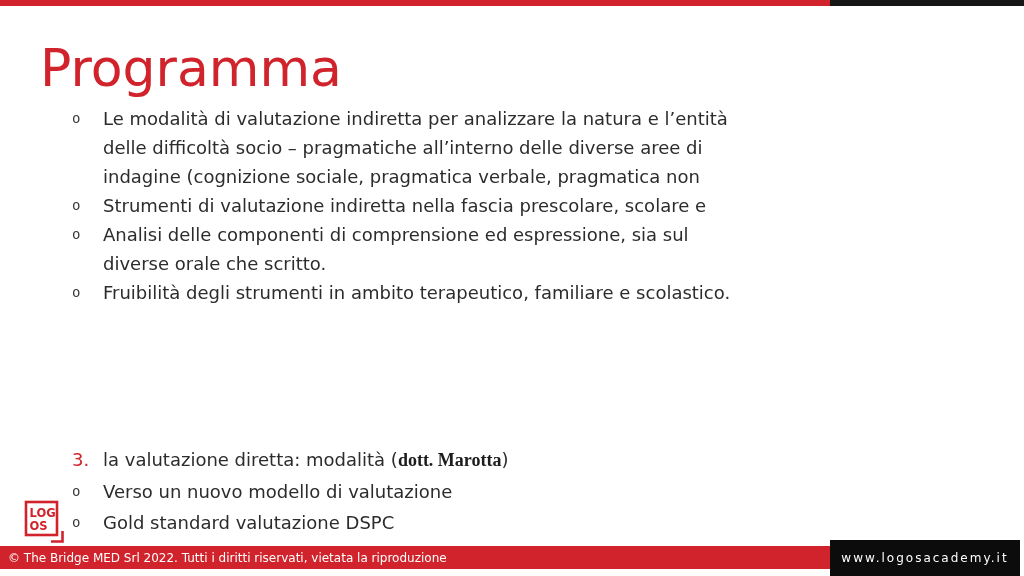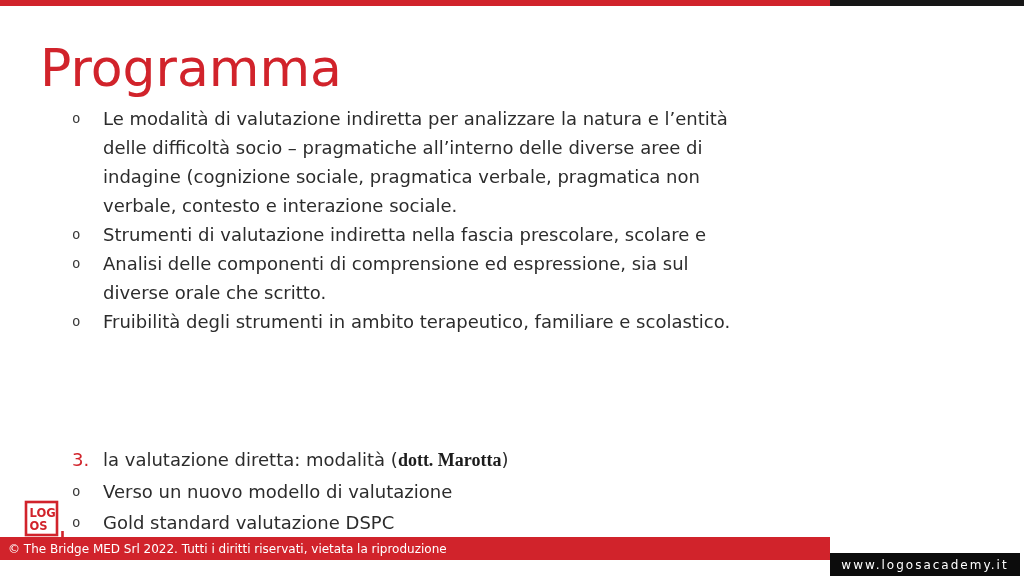--- a/index.html
+++ b/index.html
@@ -42,48 +42,47 @@
     line-height:inherit;
   }
   .litext { flex:1 1 auto; }
   .bold-inline { font-weight:bold; color:#1C1C1C;font-family:Liberation Serif, serif; }
 
   
   .logo { position:absolute; left:11px; top:500px;padding-left:13px; }
 
   
   .footer-red {
-    position:absolute; left:0; bottom:16px; width:830px; height:23px;
+    position:absolute; left:0; bottom:7px; width:830px; height:23px;
     background:#D1232B; color:#ffffff;
     display:flex; align-items:center;
     padding-left:8px; font-size:12px;
   }
   .footer-black {
-    position:absolute; left:830px; right:4px; bottom:0; height:23px;
+    position:absolute; left:830px; right:4px; bottom:0; height:36px;
     background:#0C0C0C; color:#ffffff;
     display:flex; align-items:center; justify-content:center;
     font-size:12px; letter-spacing:2px;
   }
 </style>
 </head>
 <body>
 
 <div class="top-bar-red"></div>
 <div class="top-bar-black"></div>
 
 <h1 class="title">Programma</h1>
 
 <div class="content-1">
   <div class="li">
     <span class="marker">o</span>
     <div class="litext">
       <div>Le modalità di valutazione indiretta per analizzare la natura e l’entità</div>
       <div>delle difficoltà socio – pragmatiche all’interno delle diverse aree di</div>
       <div>indagine (cognizione sociale, pragmatica verbale, pragmatica non</div>
-      <div>verbale, contesto e interazione sociale.</div>
     </div>
   </div>
   <div class="li">
     <span class="marker">o</span>
     <div class="litext">
       <div>Strumenti di valutazione indiretta nella fascia prescolare, scolare e</div>
     </div>
   </div>
   <div class="li">
     <span class="marker">o</span>

